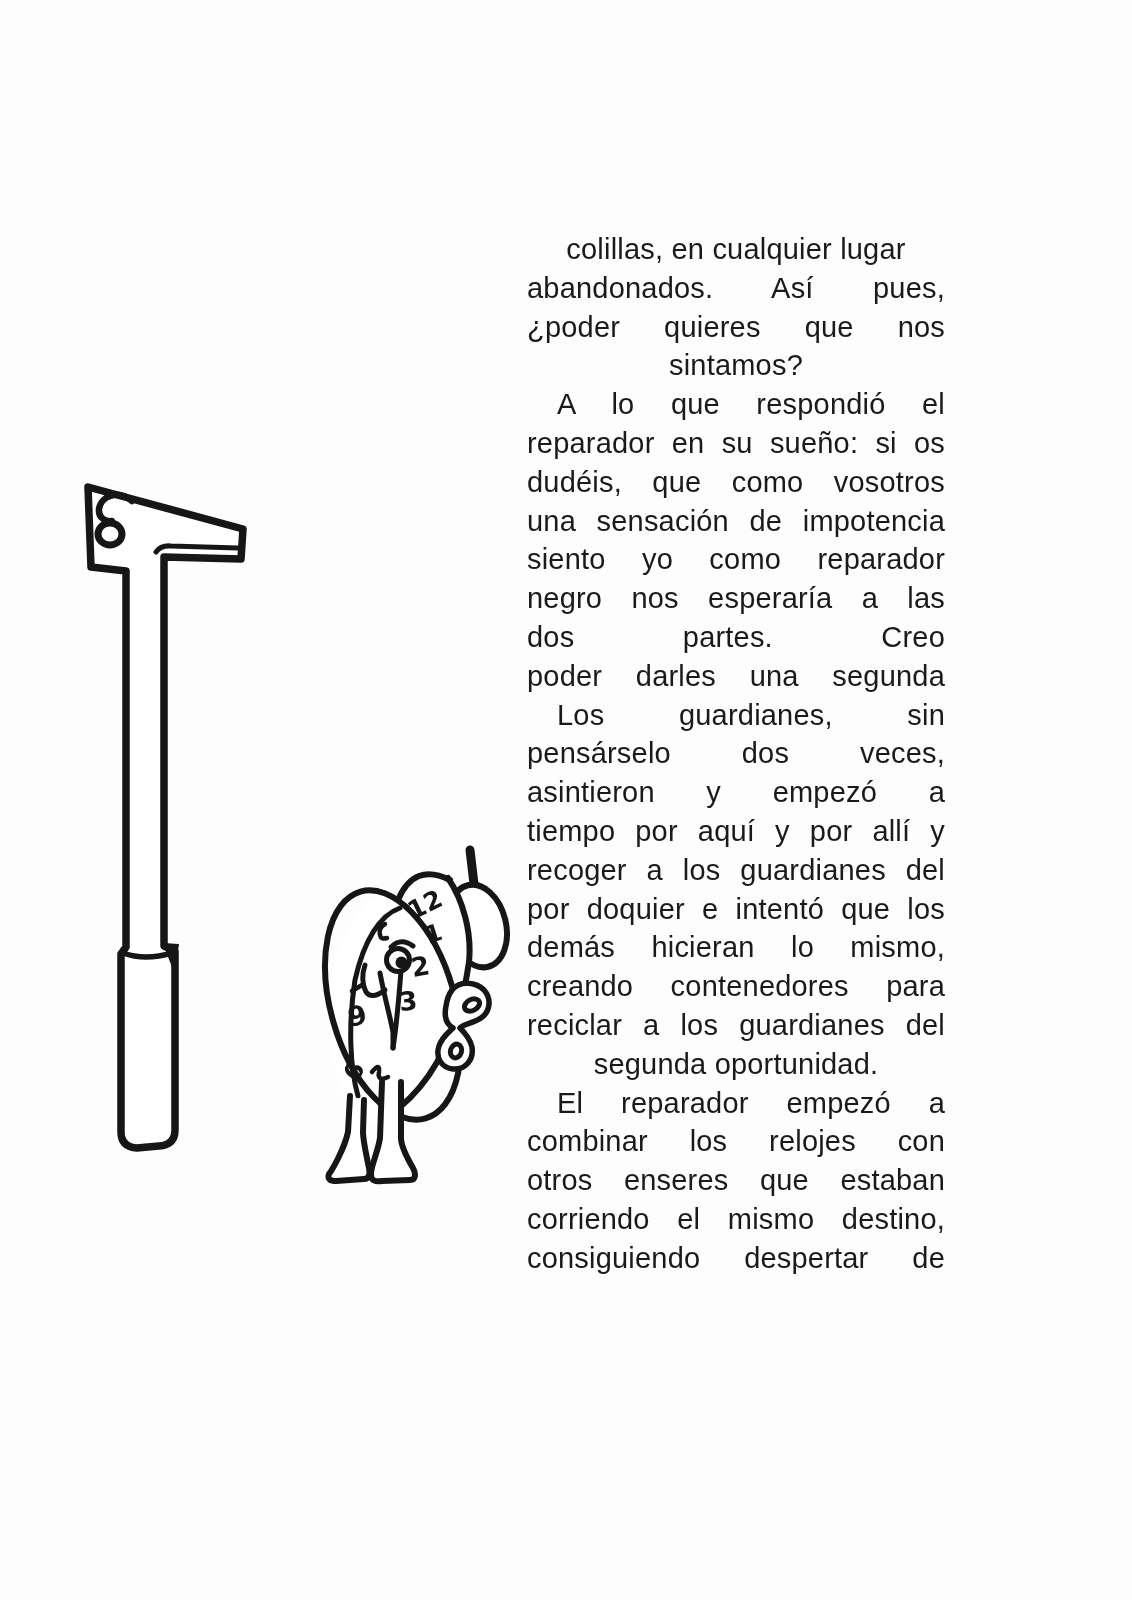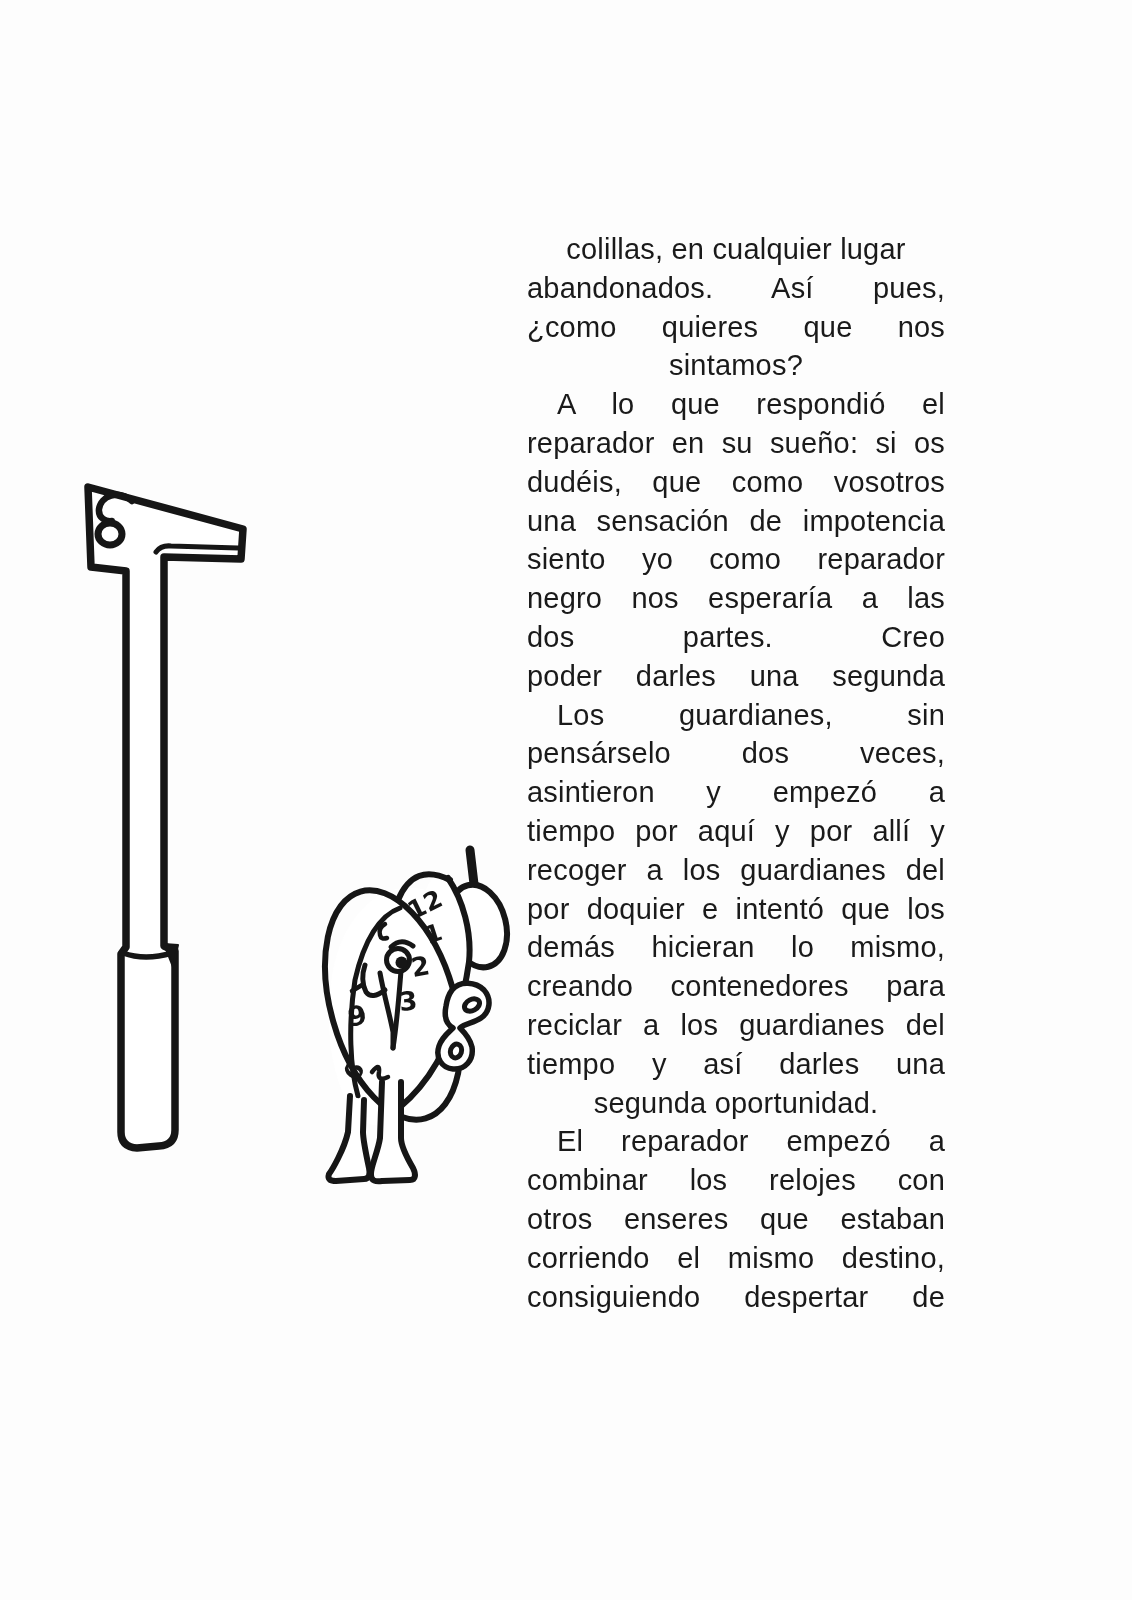--- a/index.html
+++ b/index.html
@@ -81,40 +81,39 @@
       <text x="113" y="157" font-size="26" transform="rotate(-10 113 157)">2</text>
       <text x="100" y="191" font-size="26" transform="rotate(-5 100 191)">3</text>
       <text x="50" y="207" font-size="27" transform="rotate(-12 50 207)">9</text>
       <text x="56" y="263" font-size="25" transform="rotate(-55 56 263)">6</text>
     </g>
   </svg>
 
   <div class="text-col">
     <div class="line">colillas, en cualquier lugar</div>
     <div class="line j">abandonados. Así pues,</div>
-    <div class="line j">¿como quieres que nos</div>
+    <div class="line j">¿poder quieres que nos</div>
     <div class="line">sintamos?</div>
     <div class="line j indent">A lo que respondió el</div>
     <div class="line j">reparador en su sueño: si os</div>
     <div class="line j">dudéis, que como vosotros</div>
     <div class="line j">una sensación de impotencia</div>
     <div class="line j">siento yo como reparador</div>
     <div class="line j">negro nos esperaría a las</div>
     <div class="line j">dos partes. Creo</div>
     <div class="line j">poder darles una segunda</div>
     <div class="line j indent">Los guardianes, sin</div>
     <div class="line j">pensárselo dos veces,</div>
     <div class="line j">asintieron y empezó a</div>
     <div class="line j">tiempo por aquí y por allí y</div>
     <div class="line j">recoger a los guardianes del</div>
     <div class="line j">por doquier e intentó que los</div>
     <div class="line j">demás hicieran lo mismo,</div>
     <div class="line j">creando contenedores para</div>
     <div class="line j">reciclar a los guardianes del</div>
-    <div class="line j">tiempo y así darles una</div>
     <div class="line">segunda oportunidad.</div>
     <div class="line j indent">El reparador empezó a</div>
     <div class="line j">combinar los relojes con</div>
     <div class="line j">otros enseres que estaban</div>
     <div class="line j">corriendo el mismo destino,</div>
     <div class="line j">consiguiendo despertar de</div>
   </div>
 
 </div>
 

